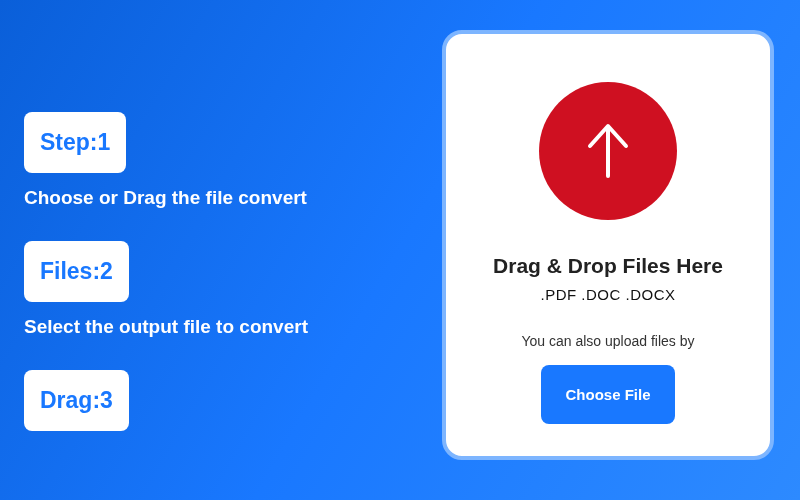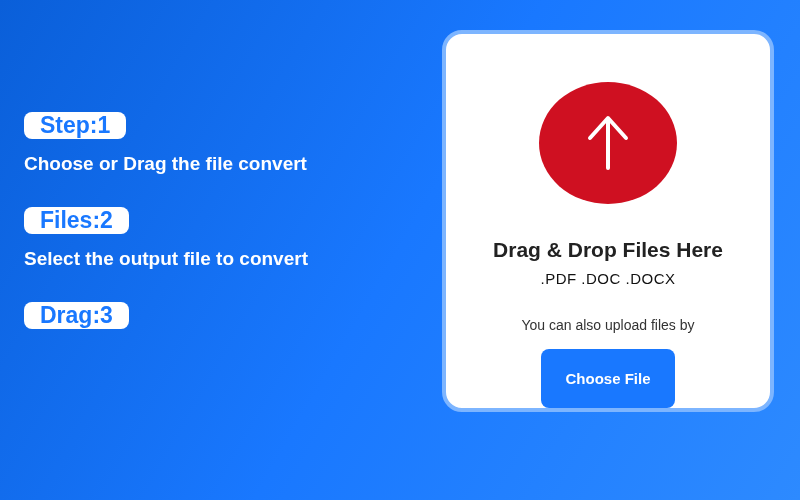--- a/index.html
+++ b/index.html
@@ -19,35 +19,35 @@
     }
     .step-group {
       margin-bottom: 32px;
     }
     .step-badge {
       display: inline-block;
       background: #ffffff;
       color: #1978ff;
       font-size: 23px;
       font-weight: 800;
-      padding: 0 16px;
+      padding: 17px 16px;
       border-radius: 8px;
       margin-bottom: 14px;
     }
     .step-desc {
       color: #ffffff;
       font-size: 19px;
       font-weight: 700;
     }
     .upload-card {
       position: absolute;
       right: 26px;
       top: 30px;
       width: 332px;
-      height: 382px;
+      height: 430px;
       background: #ffffff;
       border: 4px solid #7db5ff;
       border-radius: 20px;
       display: flex;
       flex-direction: column;
       align-items: center;
       padding-top: 48px;
       margin-left: 12px;
     }
     .upload-circle {

